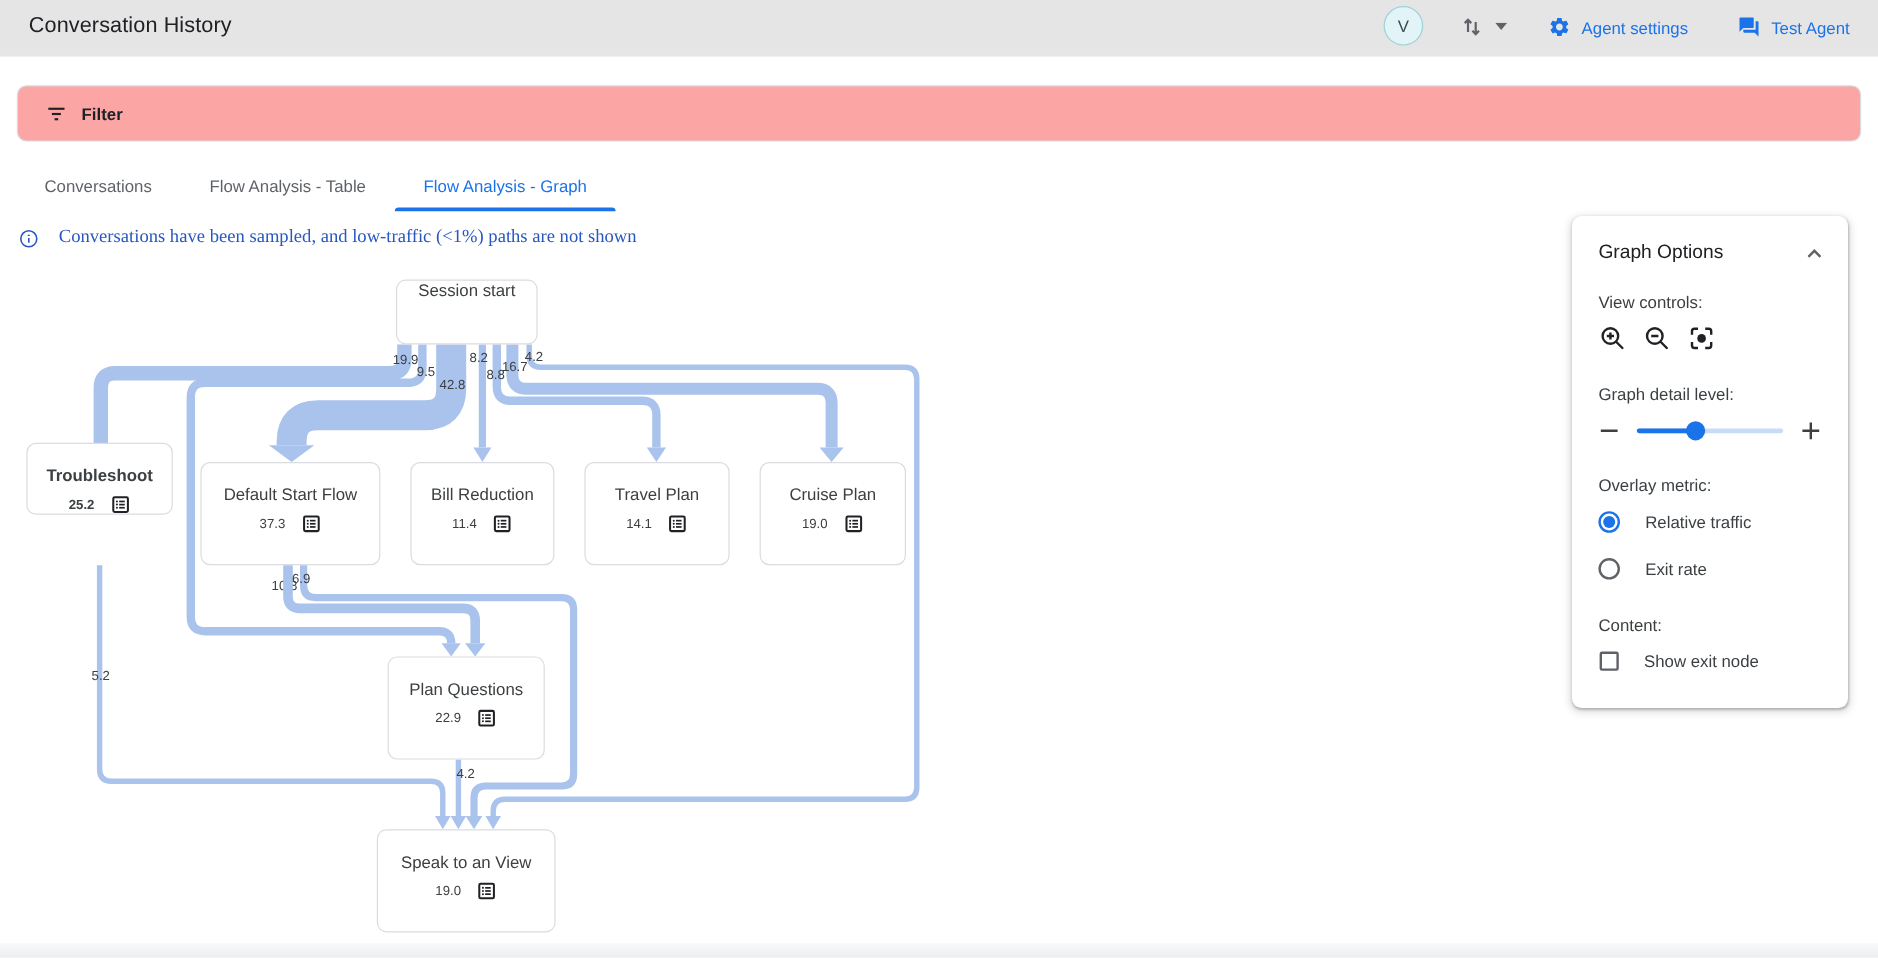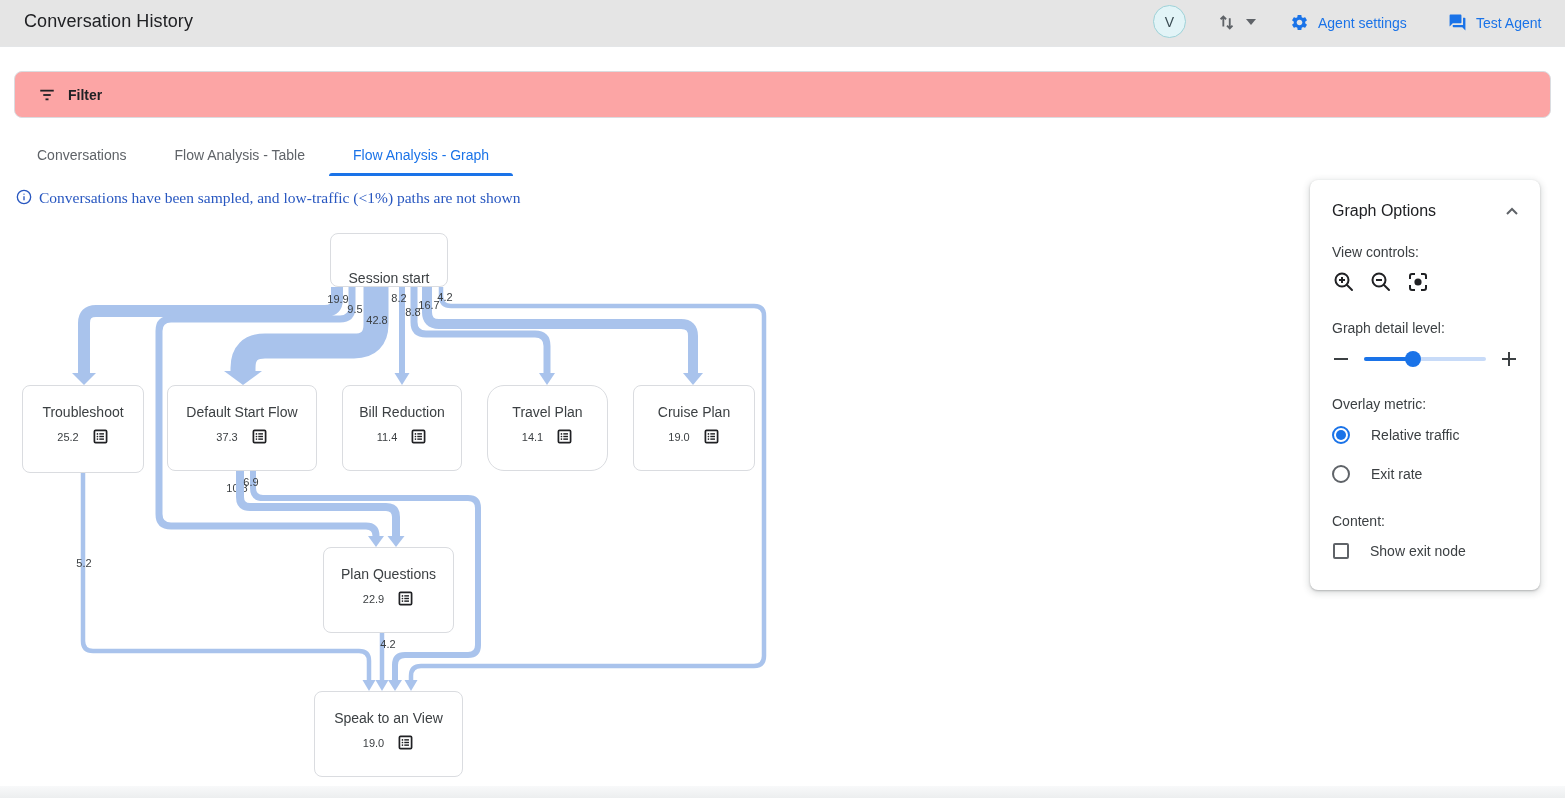--- a/index.html
+++ b/index.html
@@ -28,30 +28,30 @@
 
   
   .tabs { position:absolute; left:13px; top:134px; height:42px; display:flex; z-index:5; }
   .tab { padding:0 24px; display:flex; align-items:center; font-size:14px; font-weight:500; color:#5f6368;
     cursor:pointer; position:relative; white-space:nowrap; }
   .tab.active { color:#1a73e8; }
   .tab.active::after { content:""; position:absolute; left:0; right:0; bottom:0; height:3px;
     background:#1a73e8; border-radius:3px 3px 0 0; }
 
   
-  .notice { position:absolute; left:16px; top:189px; display:flex; align-items:flex-start; gap:7px; z-index:5; }
+  .notice { position:absolute; left:16px; top:189px; display:flex; align-items:flex-end; gap:17px; z-index:5; }
   .notice-text { font-family:"Liberation Serif",serif; font-size:15.5px; color:#2857c0; }
 
   
   #edges { position:absolute; left:0; top:0; z-index:1; }
   .edge-label { font-size:11px; fill:#3c4043; font-family:"Liberation Sans",sans-serif; }
   .gnode { position:absolute; background:#fff; border:1px solid #dadce0; border-radius:8px;
     display:flex; flex-direction:column; align-items:center; z-index:3; cursor:pointer; }
   .gnode .t { margin-top:18px; font-size:14px; color:#3c4043; white-space:nowrap; }
-  .gnode.start { justify-content:flex-end; }
+  .gnode.start { justify-content:flex-start; }
   .gnode.start .t { margin-top:0; }
   .gnode .meta { margin-top:8px; display:flex; align-items:center; gap:13px; }
   .gnode .v { font-size:11px; color:#3c4043; }
   .tbl-btn { background:none; border:none; padding:0; color:#202124; cursor:pointer; display:flex; }
 
   
   .gpanel { position:absolute; left:1310px; top:180px; width:230px; height:410px; background:#fff; border-radius:8px;
     box-shadow:0 1px 2px rgba(60,64,67,.3), 0 2px 6px 2px rgba(60,64,67,.15); padding:22px; z-index:5; }
   .gp-title-row { display:flex; justify-content:space-between; align-items:center; }
   .gp-title { font-size:16px; color:#202124; }
@@ -189,21 +189,21 @@
     <text class="edge-label" x="251" y="486">6.9</text>
     <text class="edge-label" x="84" y="567">5.2</text>
     <text class="edge-label" x="388" y="648">4.2</text>
   </g>
 </svg>
 
 <div class="gnode start" style="left:330px; top:233px; width:118px; height:54px;">
   <div class="t">Session start</div>
 </div>
 
-<div class="gnode" style="left:22px; top:385px; width:122px; height:88px;">
+<div class="gnode" style="left:22px; top:369px; width:122px; height:60px;font-weight:bold;">
   <div class="t">Troubleshoot</div>
   <div class="meta">
     <span class="v">25.2</span>
     <button class="tbl-btn">
       <svg width="17" height="17" viewBox="0 0 24 24">
           <rect x="3.4" y="3.4" width="17.2" height="17.2" rx="1.6" fill="none" stroke="currentColor" stroke-width="2.4"></rect>
           <circle cx="7.7" cy="8.3" r="1.2" fill="currentColor"></circle>
           <rect x="10.3" y="7.3" width="6.6" height="2" fill="currentColor"></rect>
           <circle cx="7.7" cy="12" r="1.2" fill="currentColor"></circle>
           <rect x="10.3" y="11" width="6.6" height="2" fill="currentColor"></rect>
@@ -243,21 +243,21 @@
           <rect x="10.3" y="7.3" width="6.6" height="2" fill="currentColor"></rect>
           <circle cx="7.7" cy="12" r="1.2" fill="currentColor"></circle>
           <rect x="10.3" y="11" width="6.6" height="2" fill="currentColor"></rect>
           <circle cx="7.7" cy="15.7" r="1.2" fill="currentColor"></circle>
           <rect x="10.3" y="14.7" width="6.6" height="2" fill="currentColor"></rect>
         </svg>
     </button>
   </div>
 </div>
 
-<div class="gnode" style="left:487px; top:385px; width:121px; height:86px;border-radius:17px;">
+<div class="gnode" style="left:487px; top:385px; width:121px; height:86px;">
   <div class="t">Travel Plan</div>
   <div class="meta">
     <span class="v">14.1</span>
     <button class="tbl-btn">
       <svg width="17" height="17" viewBox="0 0 24 24">
           <rect x="3.4" y="3.4" width="17.2" height="17.2" rx="1.6" fill="none" stroke="currentColor" stroke-width="2.4"></rect>
           <circle cx="7.7" cy="8.3" r="1.2" fill="currentColor"></circle>
           <rect x="10.3" y="7.3" width="6.6" height="2" fill="currentColor"></rect>
           <circle cx="7.7" cy="12" r="1.2" fill="currentColor"></circle>
           <rect x="10.3" y="11" width="6.6" height="2" fill="currentColor"></rect>

